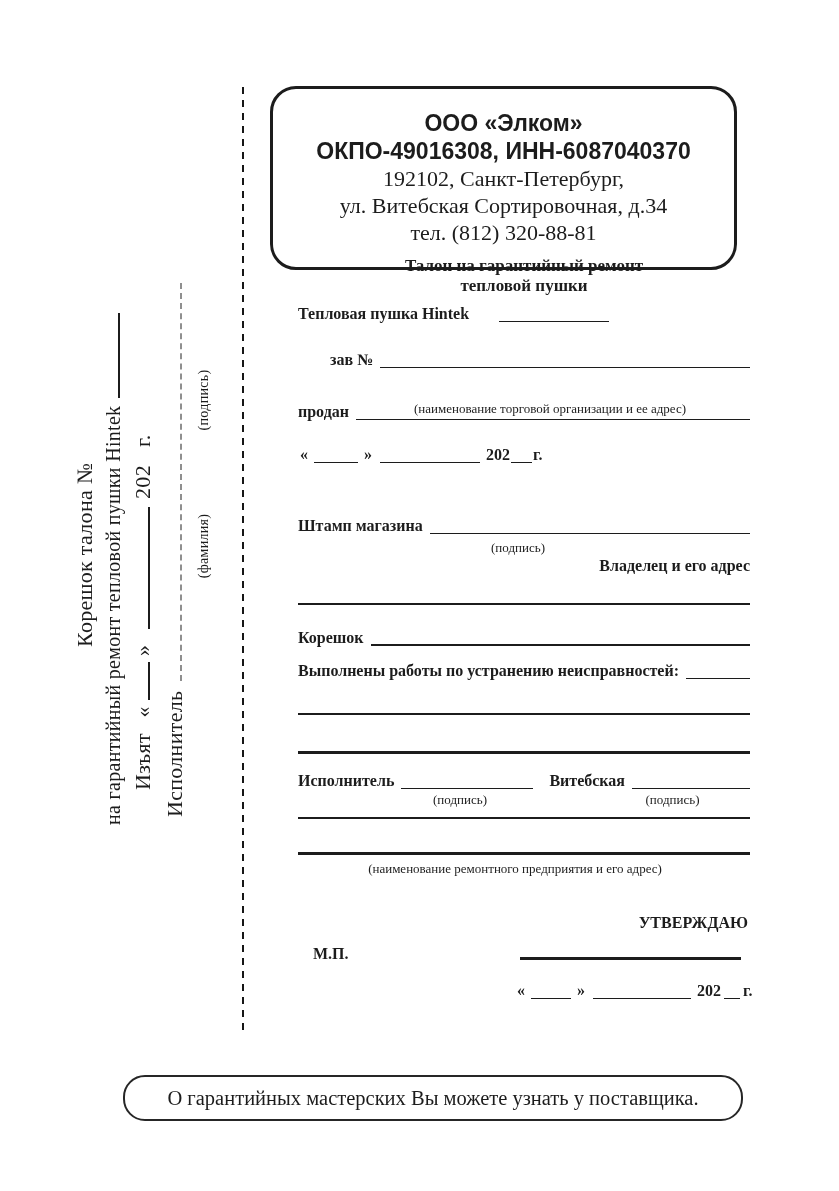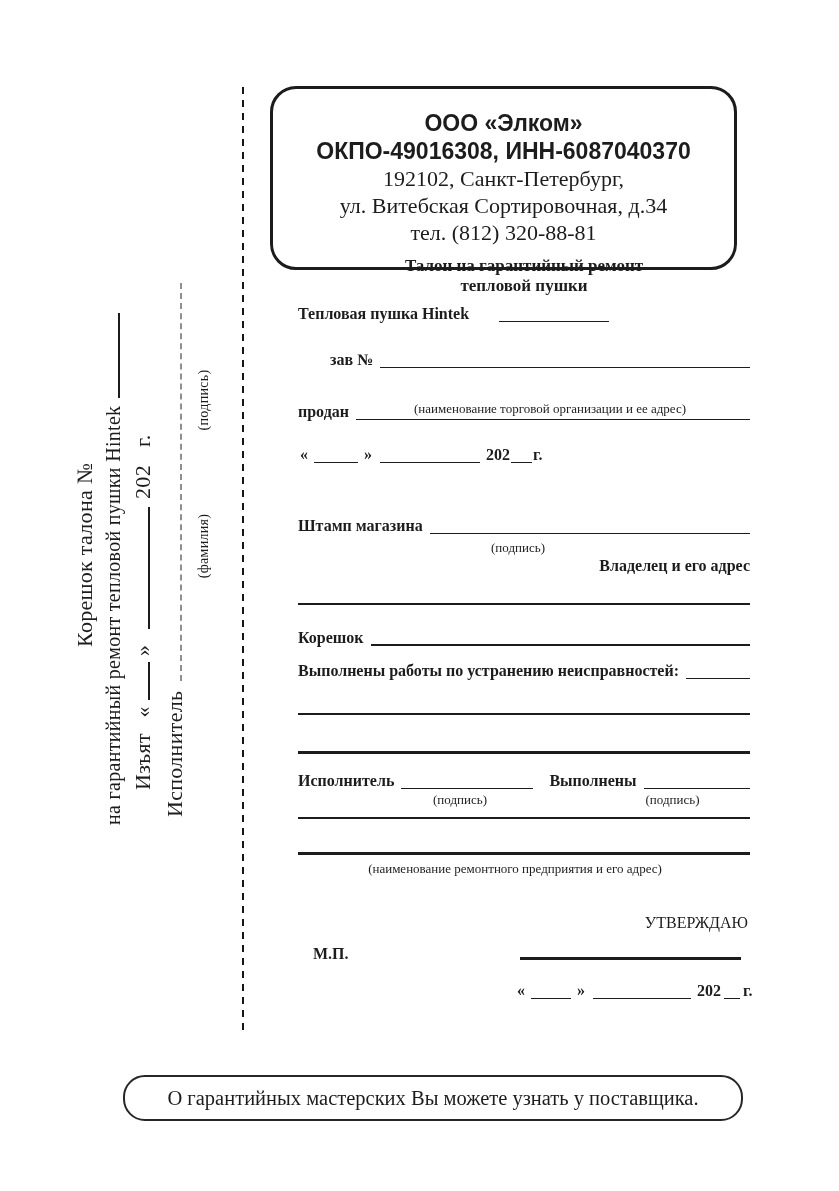--- a/index.html
+++ b/index.html
@@ -66,21 +66,21 @@
   .rule-b     { top:457px; height:2px; }
   .rule-c     { top:495px; height:3px; }
   .r-exec     { top:516px; }
   .r-exec .bl-exec { flex:0 0 132px; }
   .r-exec .lbl2 { margin-left:16px; }
   .cap-exec   { top:537px; left:112px; width:100px; }
   .cap-own    { top:537px; left:322px; width:105px; }
   .rule-d     { top:561px; height:2px; }
   .rule-e     { top:596px; height:3px; }
   .cap-org    { top:606px; left:0; right:18px; }
-  .r-approve  { top:658px; left:0; right:2px; position:absolute; text-align:right; font-weight:400; }
+  .r-approve  { top:658px; left:0; right:2px; position:absolute; text-align:right; font-weight:700; }
   .r-mp       { top:689px; left:15px; position:absolute; font-weight:700; }
   .mp-line    { top:701px; left:222px; width:221px; height:3px; position:absolute; background:#1c1c1c; }
   .r-date2    { top:726px; left:217px; right:2px; }
 
   .dq { margin:0 2px; }
   .bl.w44  { flex:0 0 44px; margin:0 4px; }
   .bl.w100 { flex:0 0 100px; margin:0 6px; }
   .bl.w21  { flex:0 0 21px; margin:0 1px; }
   .bl.w40  { flex:0 0 40px; margin:0 4px; }
   .bl.w98  { flex:0 0 98px; margin:0 6px; }
@@ -174,21 +174,21 @@
     <div class="row r-works">
       <span>Выполнены работы по устранению неисправностей:</span>
       <span class="bl"></span>
     </div>
     <div class="rule rule-b"></div>
     <div class="rule rule-c"></div>
 
     <div class="row r-exec">
       <span>Исполнитель</span>
       <span class="bl bl-exec"></span>
-      <span class="lbl2">Выполнены</span>
+      <span class="lbl2">Витебская</span>
       <span class="bl"></span>
     </div>
     <div class="cap cap-exec">(подпись)</div>
     <div class="cap cap-own">(подпись)</div>
 
     <div class="rule rule-d"></div>
     <div class="rule rule-e"></div>
     <div class="cap cap-org">(наименование ремонтного предприятия и его  адрес)</div>
 
     <div class="r-approve">УТВЕРЖДАЮ</div>

